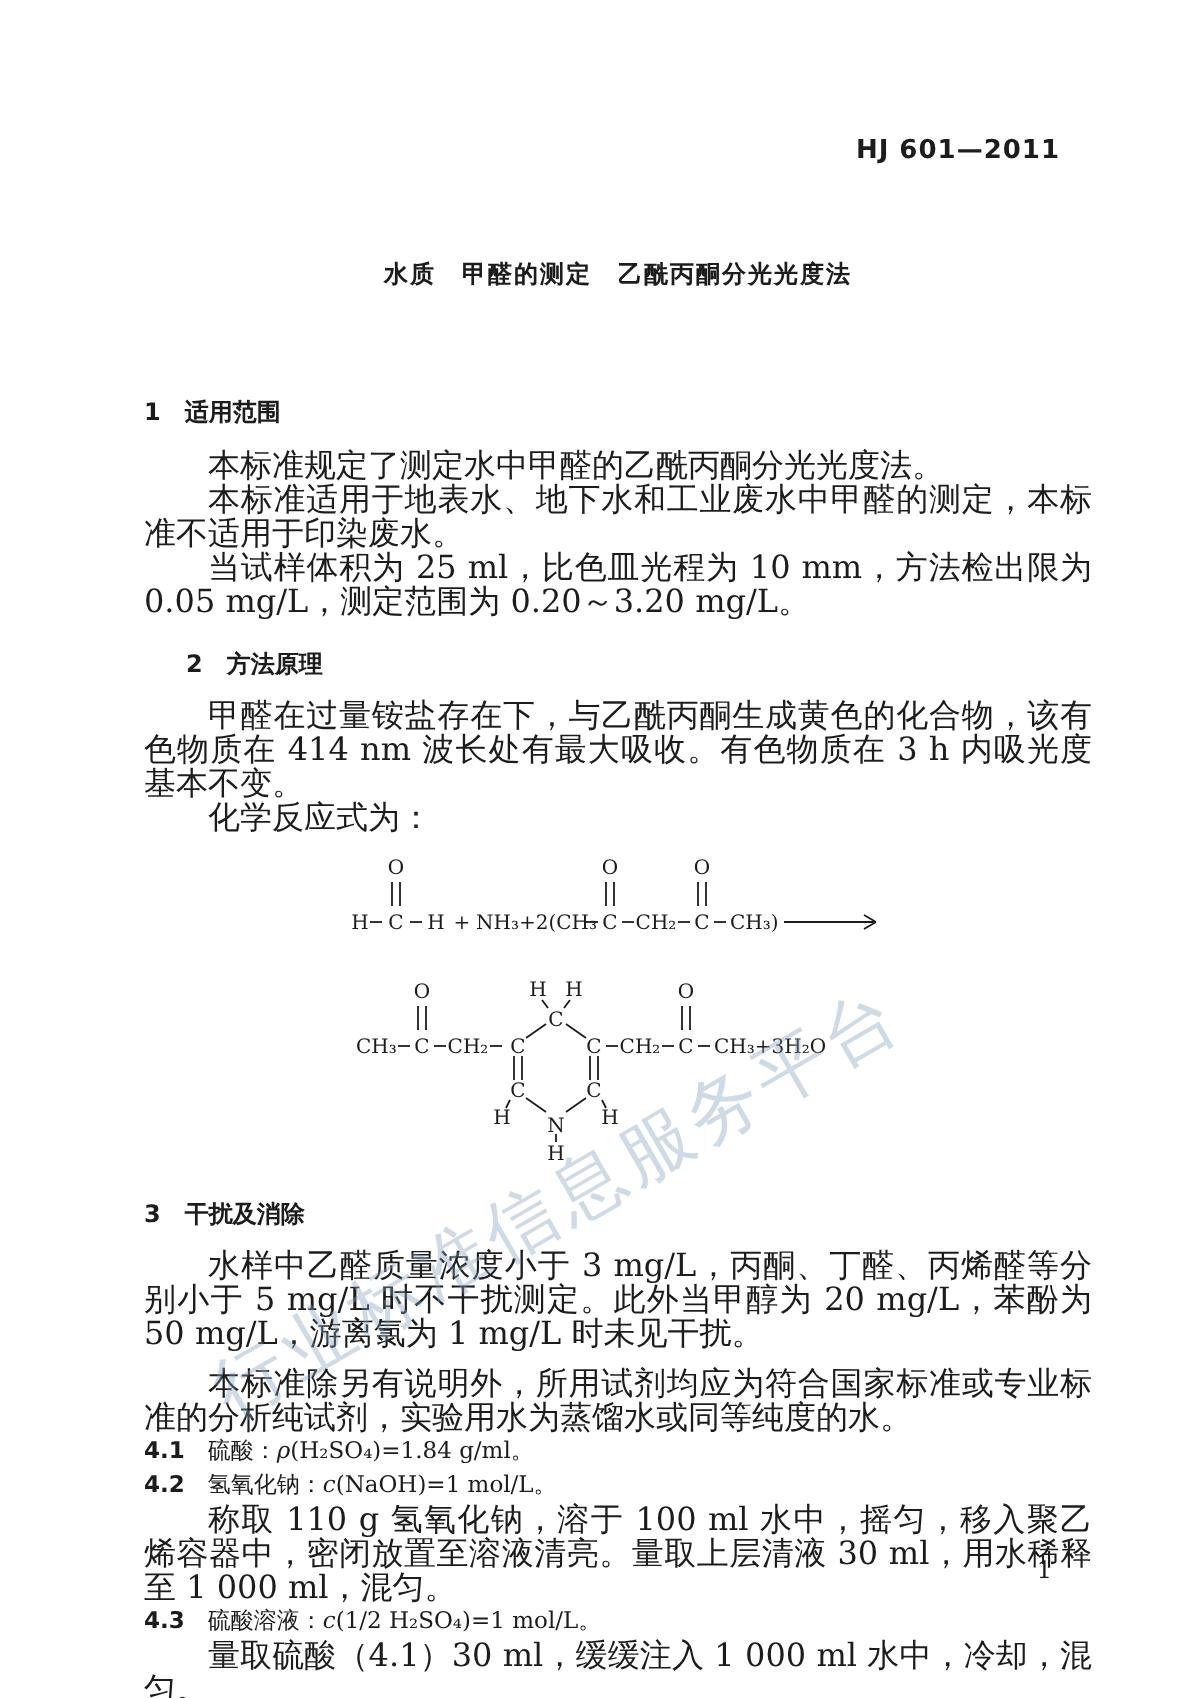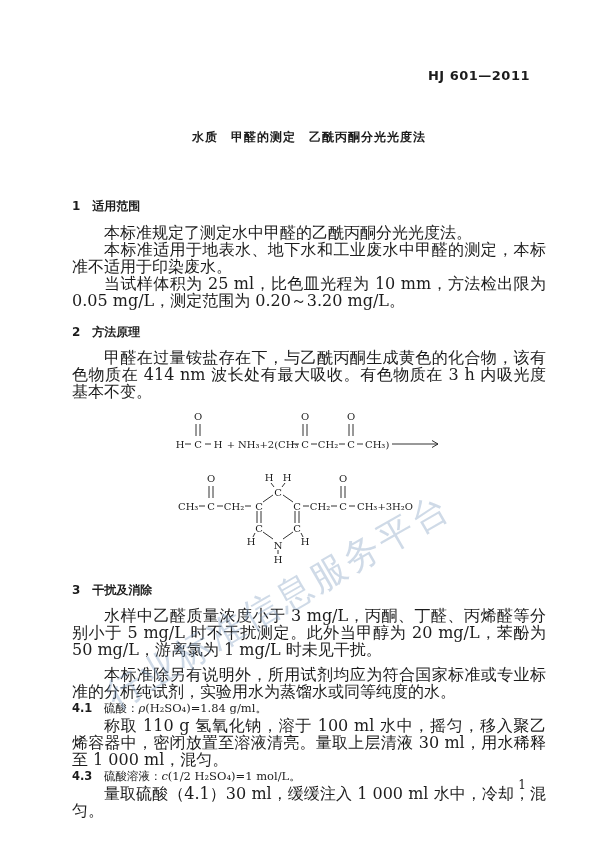--- a/index.html
+++ b/index.html
@@ -31,21 +31,21 @@
     font-size:12px;
     letter-spacing:1px;
   }
   .heading {
     font-family:"DejaVu Sans", sans-serif;
     font-weight:bold;
     font-size:12px;
     margin-top:16px;
   }
   .h-s1 { margin-top:52px; }
-  .h-s2 { margin-top:15px; }
+  .h-s2 { margin-top:15px;margin-left:21px; }
   .h-s3 { margin-top:12px; }
   .h-s4 { margin-top:16px; }
 
   p.body {
     font-size:16px;
     line-height:17px;
     text-indent:2em;
     text-align:justify;
   }
   p.after-heading { margin-top:8px; }
@@ -103,20 +103,21 @@
 
     <h1 class="title">水质　甲醛的测定　乙酰丙酮分光光度法</h1>
 
     <h2 class="heading h-s1">1　适用范围</h2>
     <p class="body first-para">本标准规定了测定水中甲醛的乙酰丙酮分光光度法。</p>
     <p class="body">本标准适用于地表水、地下水和工业废水中甲醛的测定，本标准不适用于印染废水。</p>
     <p class="body">当试样体积为 25 ml，比色皿光程为 10 mm，方法检出限为 0.05 mg/L，测定范围为 0.20～3.20 mg/L。</p>
 
     <h2 class="heading h-s2">2　方法原理</h2>
     <p class="body after-heading">甲醛在过量铵盐存在下，与乙酰丙酮生成黄色的化合物，该有色物质在 414 nm 波长处有最大吸收。有色物质在 3 h 内吸光度基本不变。</p>
+    <p class="body">化学反应式为：</p>
 
     <div class="reaction">
       <svg class="rxn-svg" width="270" height="160" viewBox="0 0 270 160">
         <g stroke="#1c1c1c" stroke-width="0.9">
 
           <line x1="9" y1="38" x2="15" y2="38"></line>
           <line x1="20" y1="18" x2="20" y2="30"></line>
           <line x1="24" y1="18" x2="24" y2="30"></line>
           <line x1="29" y1="38" x2="35" y2="38"></line>
 
@@ -198,20 +199,21 @@
       </svg>
     </div>
 
     <h2 class="heading h-s3">3　干扰及消除</h2>
     <p class="body after-heading">水样中乙醛质量浓度小于 3 mg/L，丙酮、丁醛、丙烯醛等分别小于 5 mg/L 时不干扰测定。此外当甲醇为 20 mg/L，苯酚为 50 mg/L，游离氯为 1 mg/L 时未见干扰。</p>
 
     <p class="body after-heading">本标准除另有说明外，所用试剂均应为符合国家标准或专业标准的分析纯试剂，实验用水为蒸馏水或同等纯度的水。</p>
 
     <p class="reagent"><span class="rnum">4.1</span><span>　硫酸：</span><span class="sym">ρ</span><span>(H₂SO₄)=1.84 g/ml。</span></p>
 
+    <p class="reagent"><span class="rnum">4.2</span><span>　氢氧化钠：</span><span class="sym">c</span><span>(NaOH)=1 mol/L。</span></p>
 
     <p class="body">称取 110 g 氢氧化钠，溶于 100 ml 水中，摇匀，移入聚乙烯容器中，密闭放置至溶液清亮。量取上层清液 30 ml，用水稀释至 1 000 ml，混匀。</p>
 
     <p class="reagent"><span class="rnum">4.3</span><span>　硫酸溶液：</span><span class="sym">c</span><span>(1/2 H₂SO₄)=1 mol/L。</span></p>
 
     <p class="body">量取硫酸（4.1）30 ml，缓缓注入 1 000 ml 水中，冷却，混匀。</p>
 
   </div>
 
   <div class="page-number">1</div>

